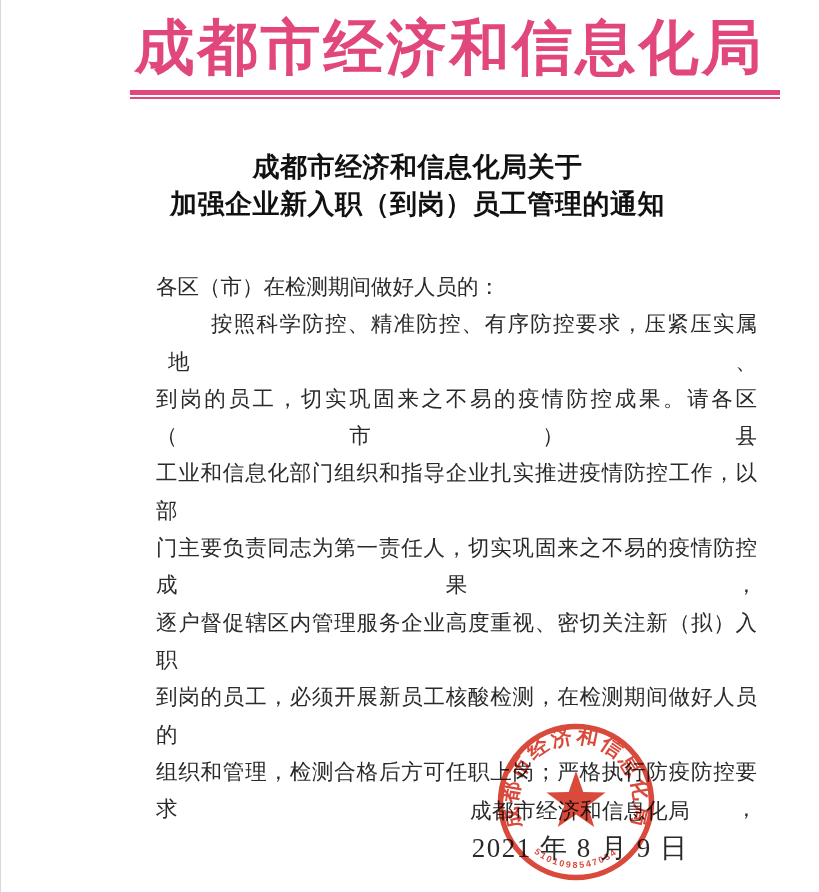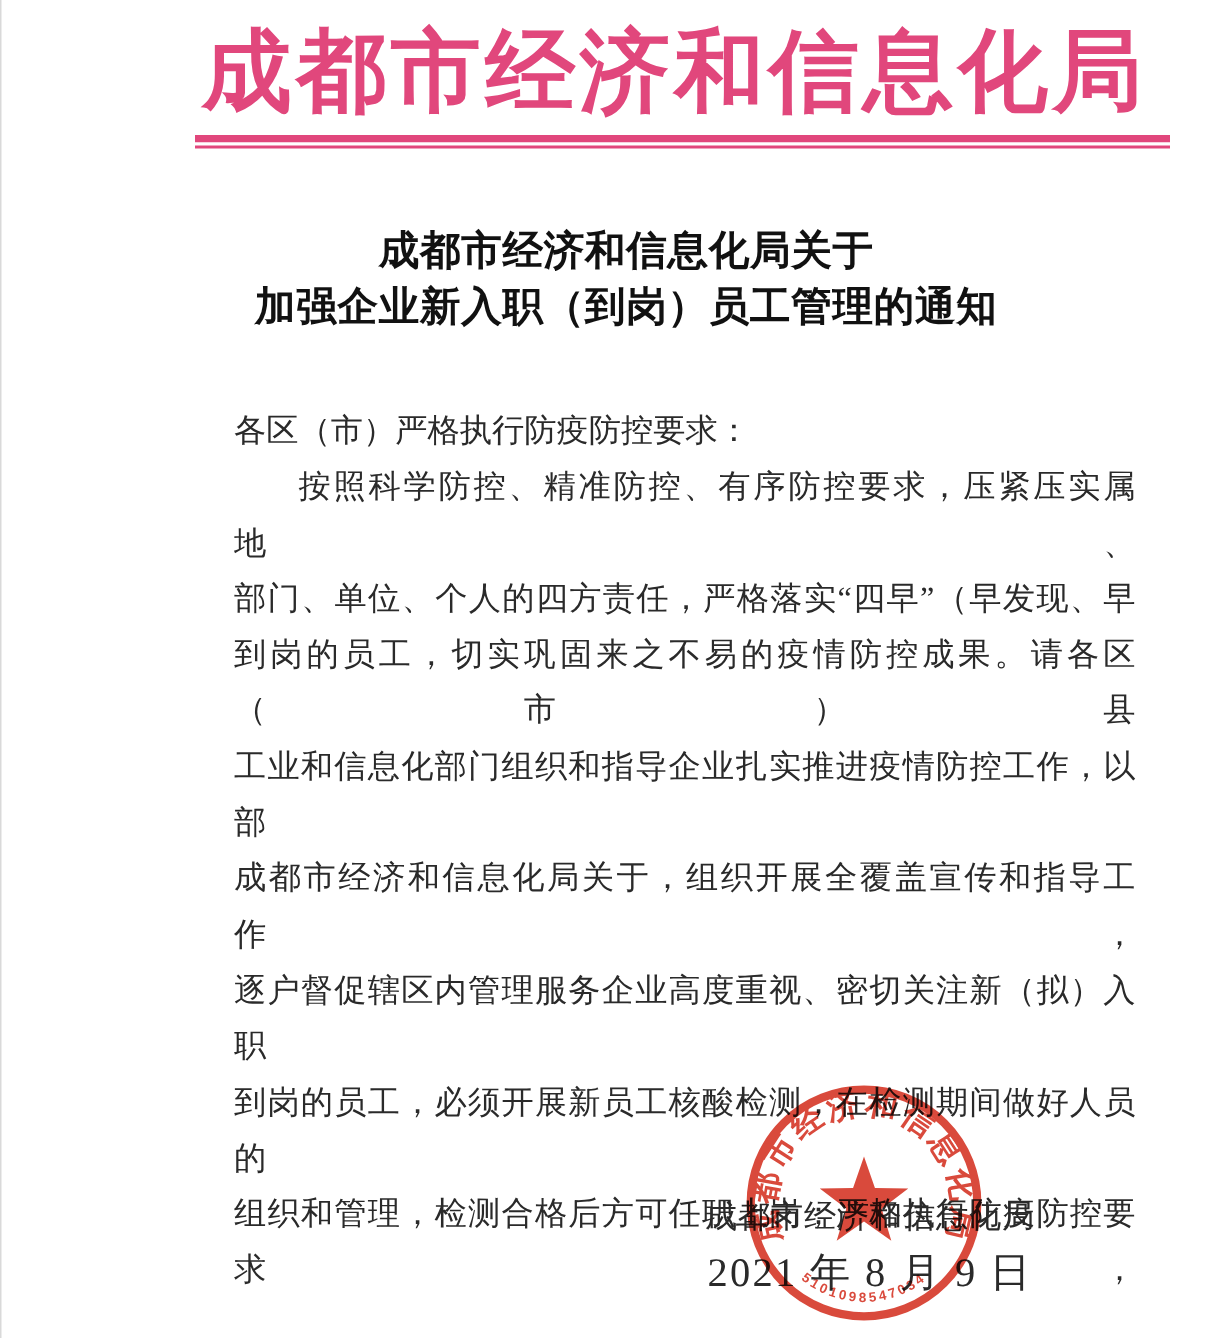--- a/index.html
+++ b/index.html
@@ -61,21 +61,21 @@
   
   .body-block {
     margin: 46px 0 0 116px;
     width: 601px;
     font-size: 21.5px;
     line-height: 37.3px;
     color: #2a2a2a;
   }
   .bl { white-space: nowrap; }
   .bl.fill { white-space: normal; text-align: justify; text-align-last: justify; }
-  .bl.indent { text-indent: 2em; }
+  .bl.indent { text-indent: 2em; margin-left: 12px; }
   
   .signature {
     position: absolute;
     left: 420px;
     top: 797px;
     width: 320px;
     text-align: center;
     color: #2a2a2a;
   }
   .sig-agency { font-size: 21.5px; line-height: 28px; letter-spacing: 0.5px; white-space: nowrap; }
@@ -123,26 +123,25 @@
       <div class="rule-thin"></div>
     </div>
   </header>
 
   <section class="title-block">
     <div>成都市经济和信息化局关于</div>
     <div>加强企业新入职（到岗）员工管理的通知</div>
   </section>
 
   <section class="body-block">
-    <div class="bl">各区（市）严格执行防疫防控要求：</div>
+    <div class="bl">各区（市）在检测期间做好人员的：</div>
     <div class="bl indent fill">按照科学防控、精准防控、有序防控要求，压紧压实属地、</div>
-    <div class="bl fill">部门、单位、个人的四方责任，严格落实“四早”（早发现、早</div>
     <div class="bl fill">到岗的员工，切实巩固来之不易的疫情防控成果。请各区（市）县</div>
     <div class="bl fill">工业和信息化部门组织和指导企业扎实推进疫情防控工作，以部</div>
-    <div class="bl fill">成都市经济和信息化局关于，组织开展全覆盖宣传和指导工作，</div>
+    <div class="bl fill">门主要负责同志为第一责任人，切实巩固来之不易的疫情防控成果，</div>
     <div class="bl fill">逐户督促辖区内管理服务企业高度重视、密切关注新（拟）入职</div>
     <div class="bl fill">到岗的员工，必须开展新员工核酸检测，在检测期间做好人员的</div>
     <div class="bl fill">组织和管理，检测合格后方可任职上岗；严格执行防疫防控要求，</div>
 
   </section>
 
   <div class="signature">
     <div class="sig-agency">成都市经济和信息化局</div>
     <div class="sig-date">2021 年 8 月 9 日</div>
   </div>

